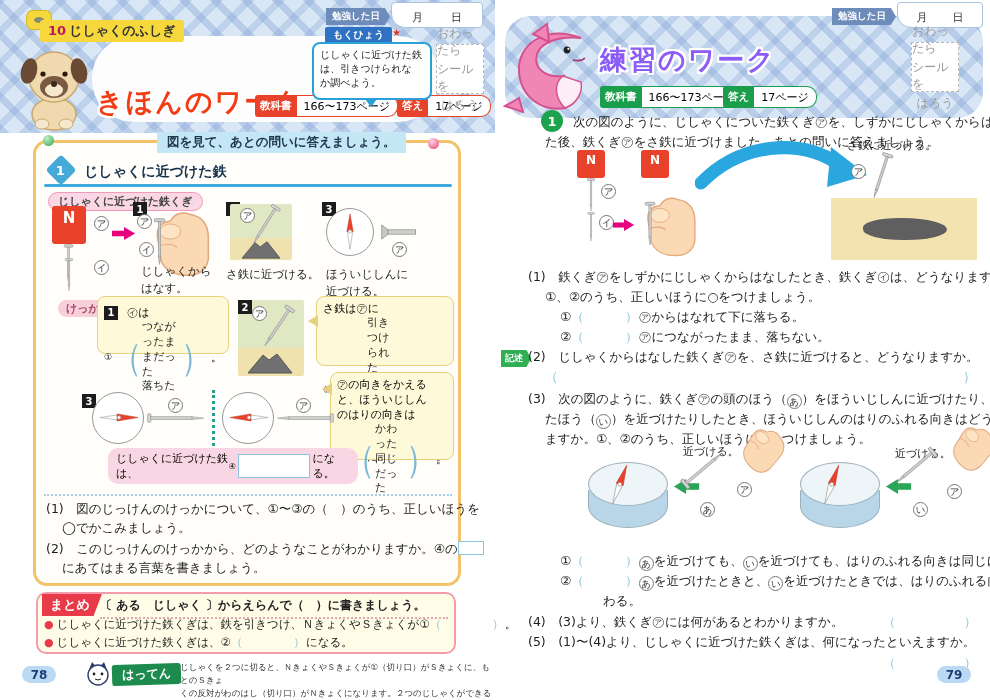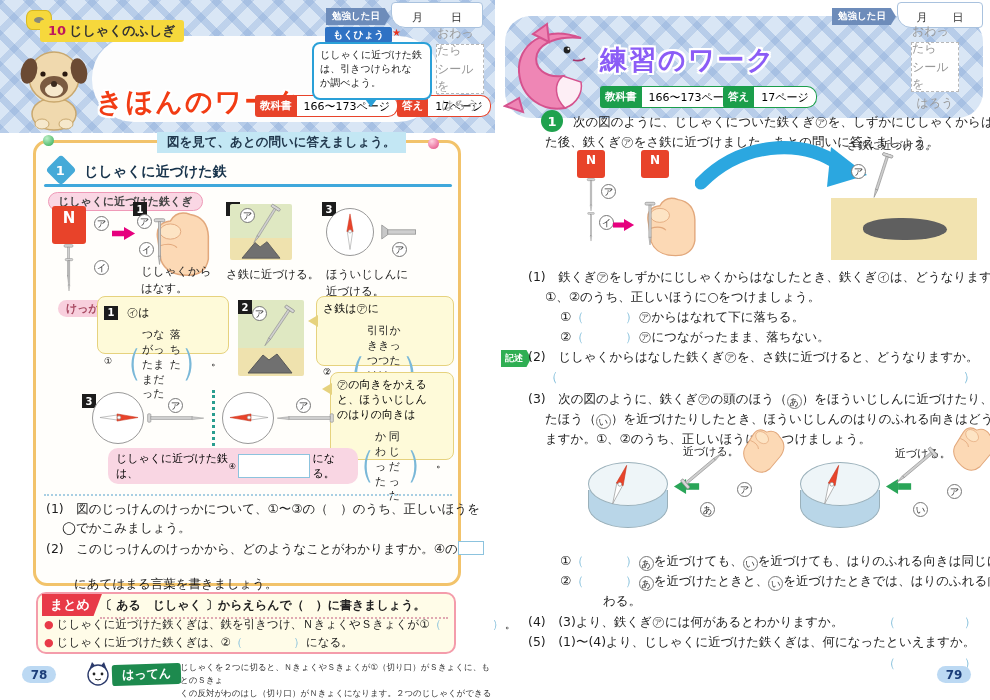--- a/index.html
+++ b/index.html
@@ -65,21 +65,21 @@
   .circ { display:inline-flex; align-items:center; justify-content:center; width:15px; height:15px; border:1px solid #777; border-radius:50%;
           font-size:9.5px; color:#333; background:#fff; vertical-align:-2px; line-height:1; }
   .caption { font-size:11.5px; color:#222; line-height:1.45; }
 
   .ybox { background:#fefad9; border:1.5px solid #e6d27e; border-radius:8px; }
   .ybox .tail-l { position:absolute; left:-9px; top:18px; width:0; height:0; border-top:6px solid transparent; border-bottom:6px solid transparent; border-right:10px solid #e6d27e; }
   .exp-box { overflow:hidden; border-radius:2px; }
   .exp-top { background:#dfe8c2; } .exp-bot { background:#efe2ae; }
 
   .bigparen { color:#7ab8d8; font-size:30px; font-weight:200; transform:scaleY(1.25); display:inline-block; line-height:1; }
-  .optcol { display:inline-flex; font-size:11px; color:#222; line-height:1.35; vertical-align:middle;margin-top:8px; }
+  .optcol { display:inline-flex; flex-direction:column; font-size:11px; color:#222; line-height:1.35; vertical-align:middle; }
 
   .pinkbox { background:#f9d6e3; border-radius:10px; }
   .ans-box { background:#fff; border:1.5px solid #8cc3de; }
   .inline-box { display:inline-block; width:26px; height:14px; background:#fff; border:1.5px solid #8cc3de; vertical-align:-2px; }
 
   .dotline { border-top:2px dotted #a8cfe3; }
   .v-dotline { border-left:3px dotted #2a9d8f; }
 
   .matome { background:#fffce8; border:2.5px solid #f49cab; border-radius:10px; }
   .matome-badge { background:#e83a48; color:#fff; font-weight:bold; font-size:13px; padding:2px 12px 2px 8px; clip-path:polygon(0 0,100% 0,86% 100%,0 100%); }
@@ -367,21 +367,21 @@
       <span class="small">になる。</span>
     </div>
 
     <div class="abs dotline" style="left:44px;top:494px;width:408px;"></div>
 
     <div class="abs txt" style="left:46px;top:500px;text-align:right;">(1)　図のじっけんのけっかについて、①〜③の（　）のうち、正しいほうを</div>
     <div class="abs txt" style="left:62px;top:519px;">◯でかこみましょう。</div>
     <div class="abs txt" style="left:46px;top:540px;">
       <span>(2)　このじっけんのけっかから、どのようなことがわかりますか。④の</span><span class="inline-box"></span>
     </div>
-    <div class="abs txt" style="left:74px;top:559px;margin-top:16px;">にあてはまる言葉を書きましょう。</div>
+    <div class="abs txt" style="left:62px;top:559px;">にあてはまる言葉を書きましょう。</div>
 
     <div class="abs matome" style="left:36px;top:592px;width:420px;height:62px;"></div>
     <div class="abs matome-badge" style="left:42px;top:594px;">まとめ</div>
     <div class="abs matome-inst" style="left:100px;top:597px;width:348px;">〔 ある　じしゃく 〕からえらんで（　）に書きましょう。</div>
     <div class="abs txt" style="left:44px;top:616px;font-size:11.5px;">
       <span class="bullet">●</span><span>じしゃくに近づけた鉄くぎは、鉄を引きつけ、ＮきょくやＳきょくが①</span><span class="blank">（　　　　）</span><span>。</span>
     </div>
     <div class="abs txt" style="left:44px;top:634px;font-size:11.5px;">
       <span class="bullet">●</span><span>じしゃくに近づけた鉄くぎは、②</span><span class="blank">（　　　　）</span><span>になる。</span>
     </div>

